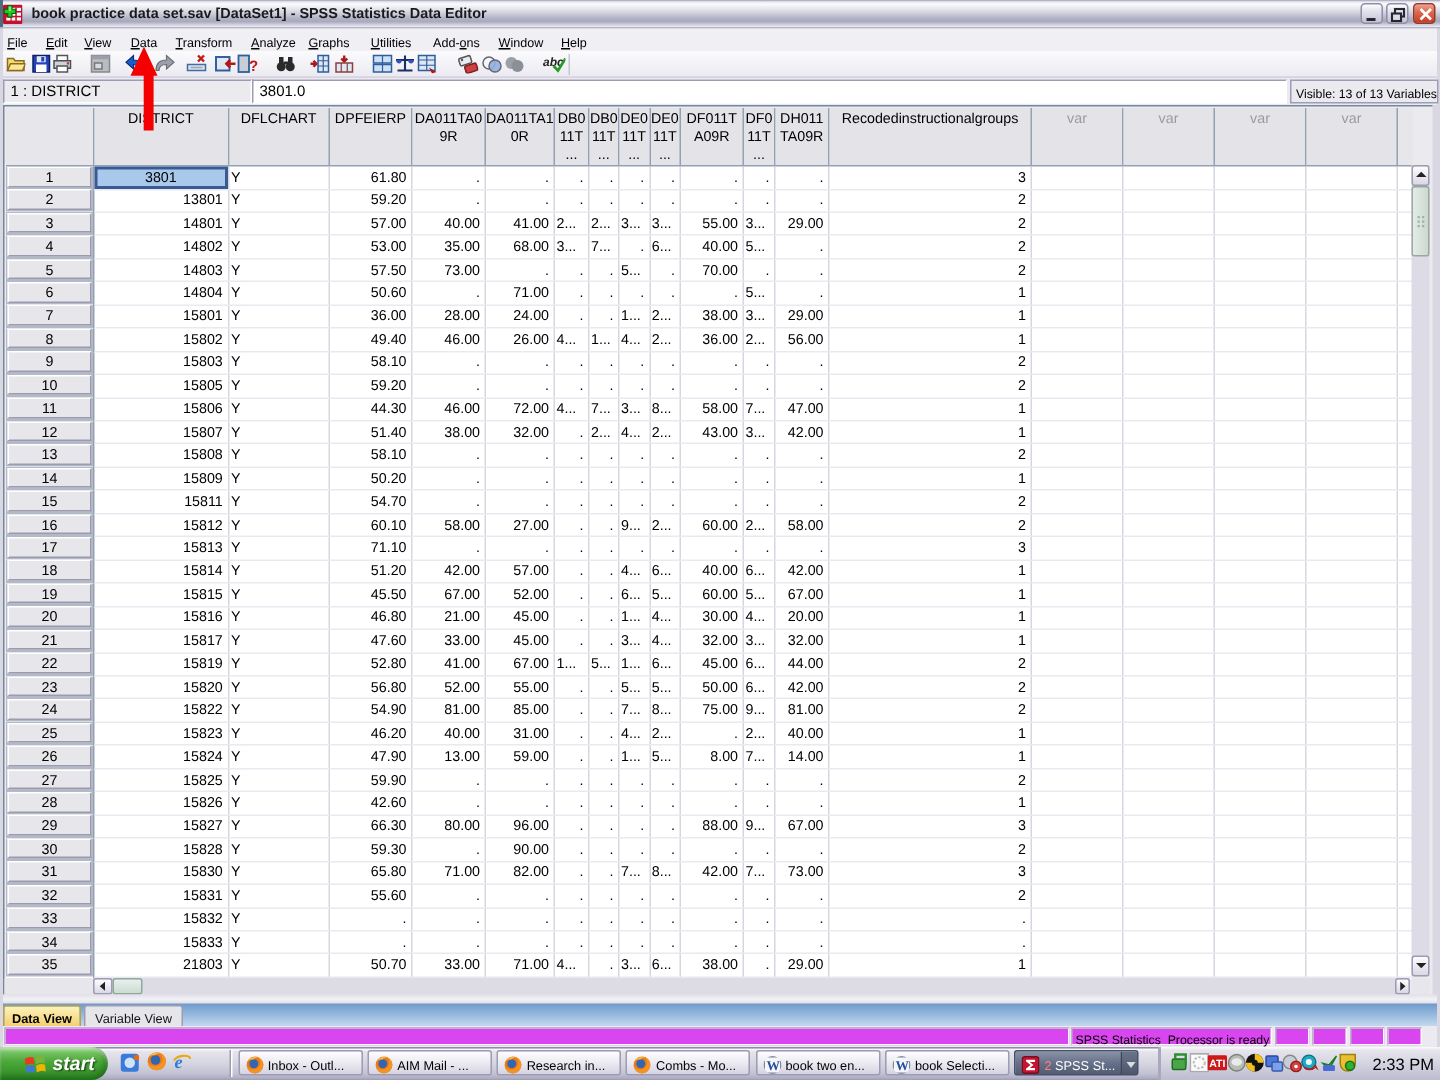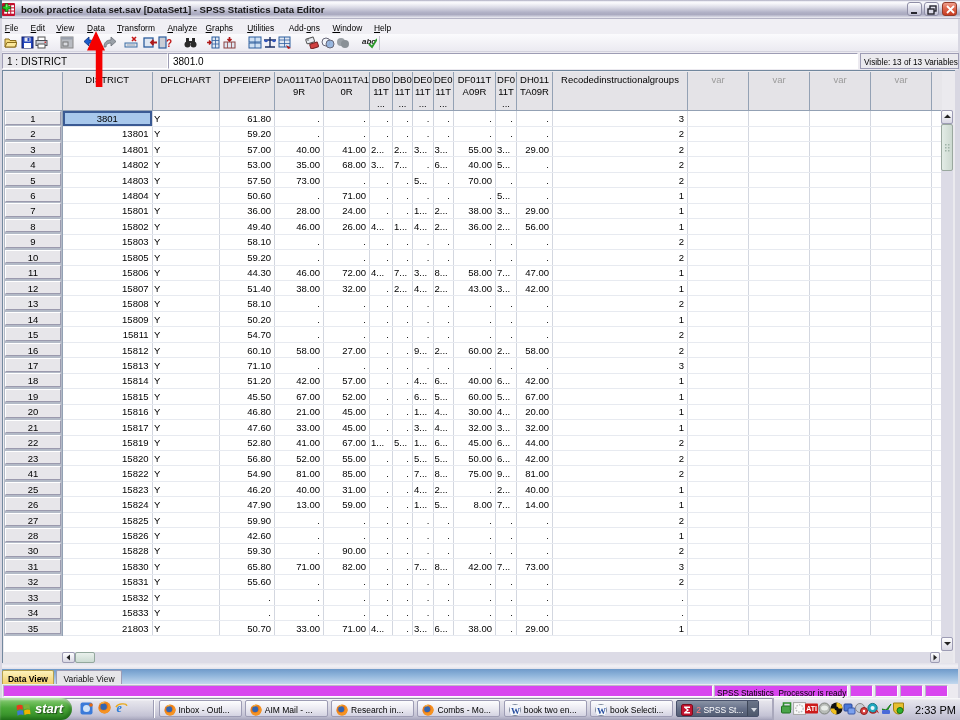--- a/index.html
+++ b/index.html
@@ -823,21 +823,21 @@
 <td class="num">42.00</td>
 <td class="num">2</td>
 <td class="emp"></td>
               <td class="emp"></td>
               <td class="emp"></td>
               <td class="emp"></td>
               <td class="emp2"></td>
 </tr>
 <tr class="drow">
 <td class="rh">
-                <div class="rhb">41</div>
+                <div class="rhb">24</div>
               </td>
 <td class="num">15822</td>
 <td class="str">Y</td>
 <td class="num">54.90</td>
 <td class="num">81.00</td>
 <td class="num">85.00</td>
 <td class="num">.</td>
 <td class="num">.</td>
 <td class="trunc">7...</td>
 <td class="trunc">8...</td>
@@ -930,20 +930,43 @@
 <td class="num">.</td>
 <td class="num">.</td>
 <td class="num">.</td>
 <td class="num">.</td>
 <td class="num">.</td>
 <td class="num">.</td>
 <td class="num">.</td>
 <td class="num">.</td>
 <td class="num">.</td>
 <td class="num">1</td>
+<td class="emp"></td>
+              <td class="emp"></td>
+              <td class="emp"></td>
+              <td class="emp"></td>
+              <td class="emp2"></td>
+</tr>
+<tr class="drow">
+<td class="rh">
+                <div class="rhb">29</div>
+              </td>
+<td class="num">15827</td>
+<td class="str">Y</td>
+<td class="num">66.30</td>
+<td class="num">80.00</td>
+<td class="num">96.00</td>
+<td class="num">.</td>
+<td class="num">.</td>
+<td class="num">.</td>
+<td class="num">.</td>
+<td class="num">88.00</td>
+<td class="trunc">9...</td>
+<td class="num">67.00</td>
+<td class="num">3</td>
 <td class="emp"></td>
               <td class="emp"></td>
               <td class="emp"></td>
               <td class="emp"></td>
               <td class="emp2"></td>
 </tr>
 <tr class="drow">
 <td class="rh">
                 <div class="rhb">30</div>
               </td>

